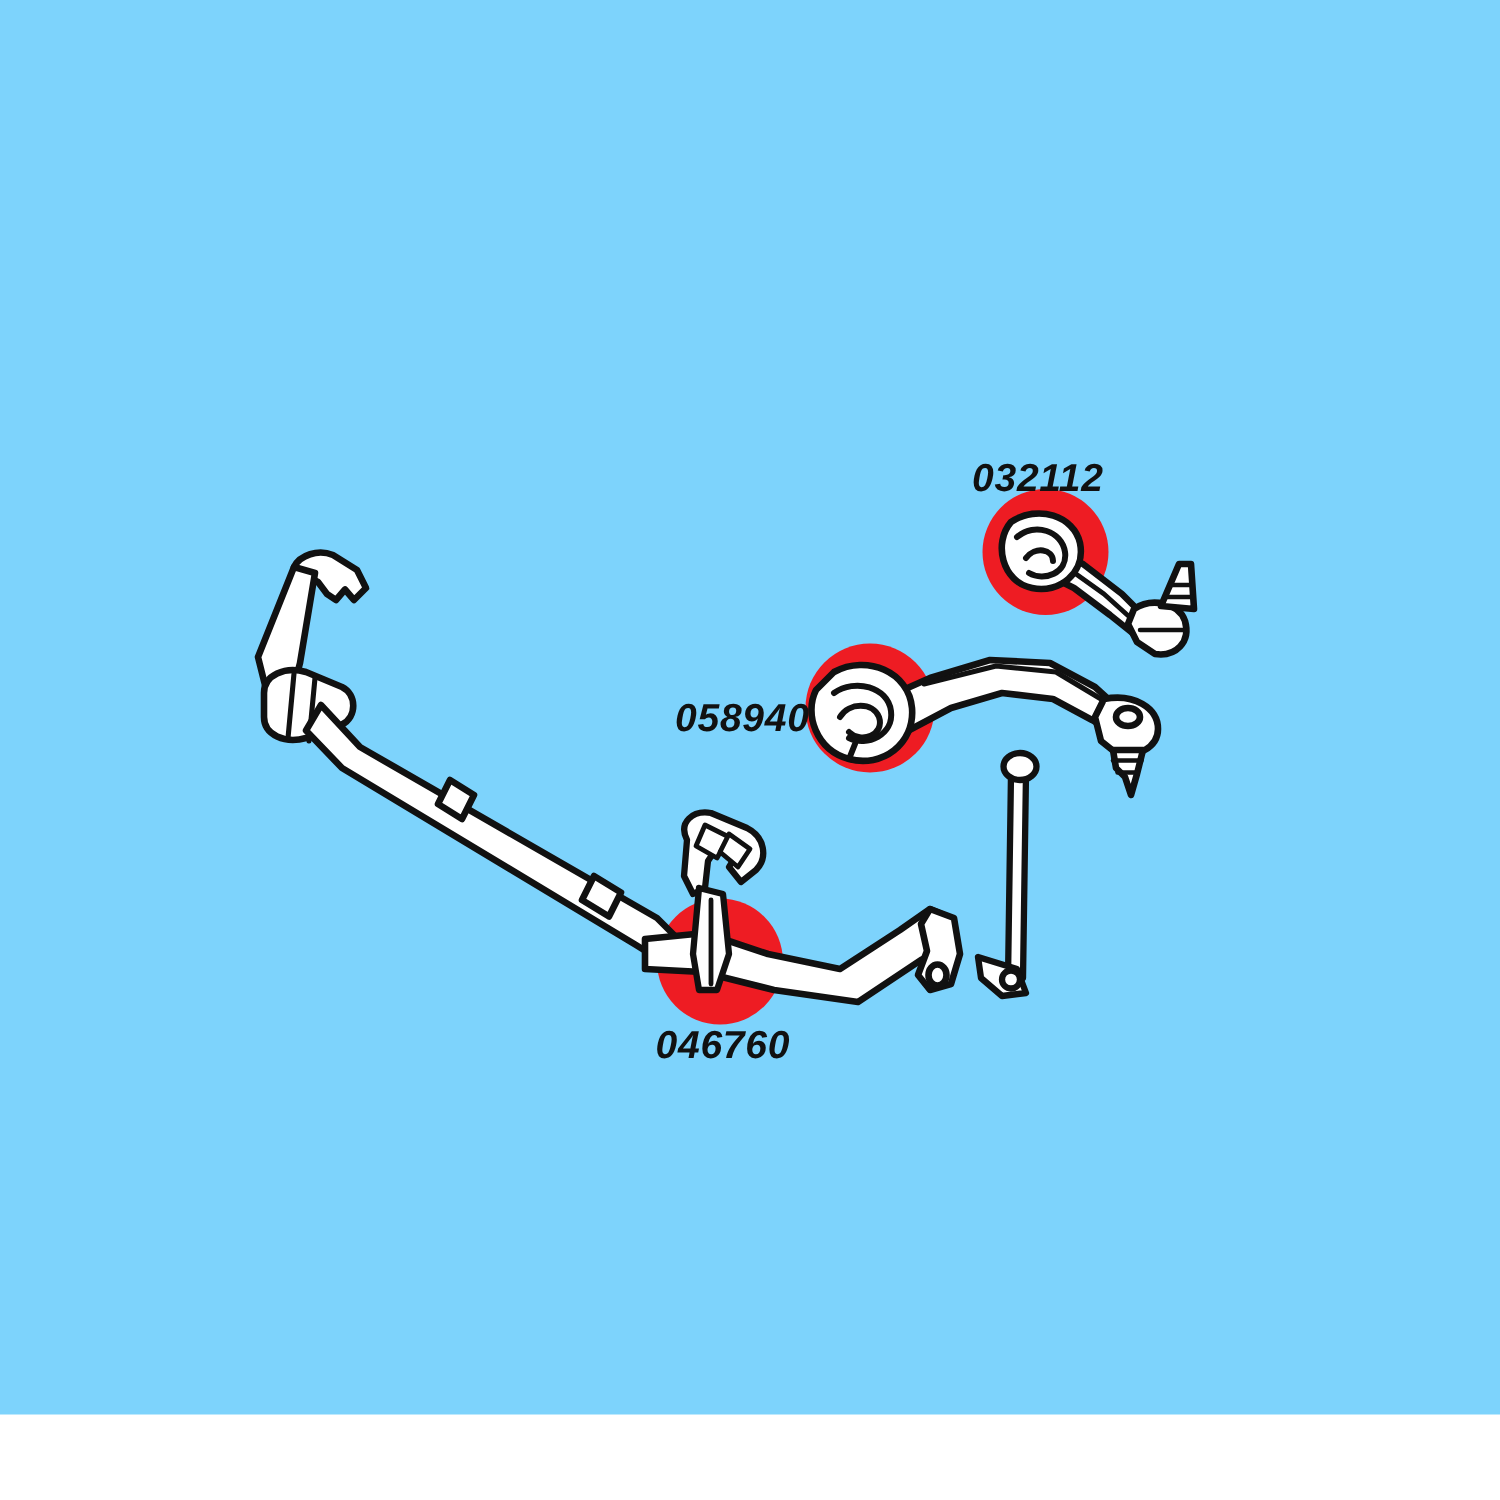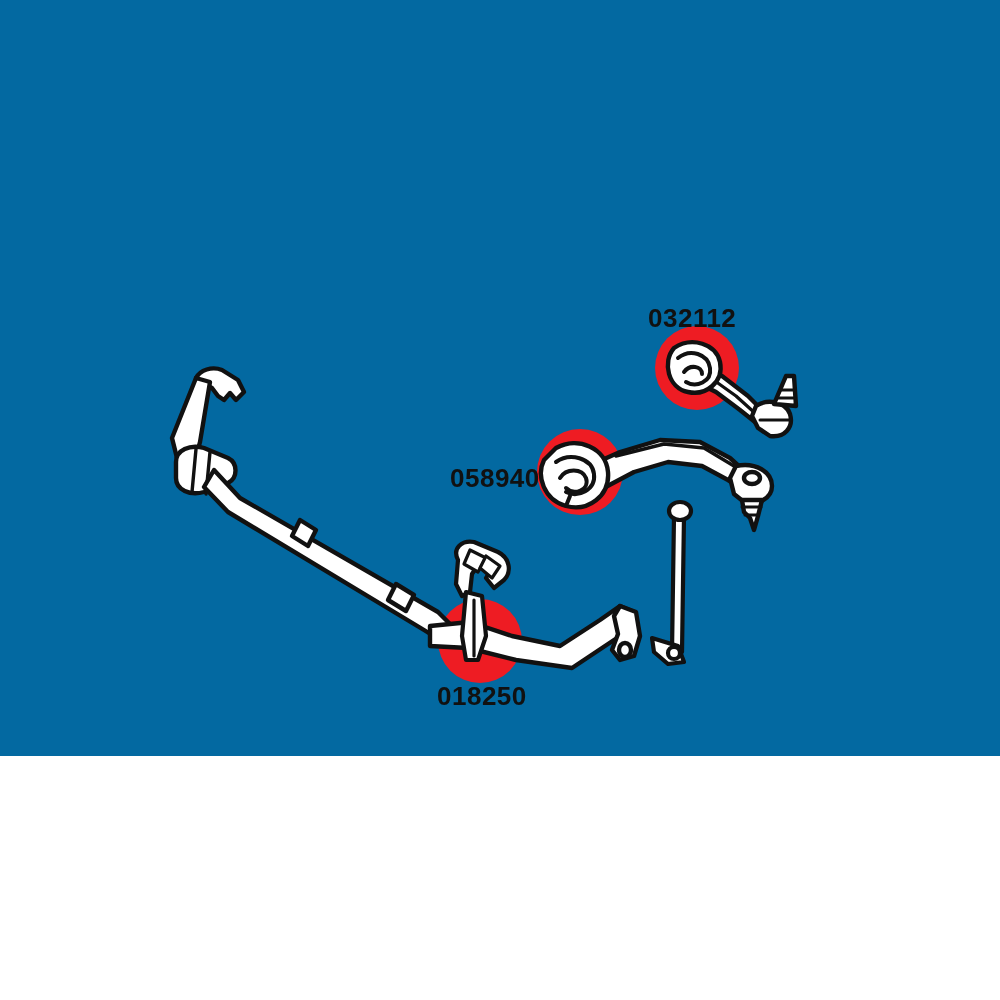--- a/index.html
+++ b/index.html
@@ -9,22 +9,23 @@
   }
   body {
     width: 1000px;
     height: 1000px;
     overflow: hidden;
     font-family: "Liberation Sans", sans-serif;
   }
   #diagram-root {
     position: relative;
     width: 1000px;
-    height: 756px;
-    background: #0369a1;
+    height: 943px;
+    background: #7dd3fc;
+    font-style: italic;
   }
   svg#parts-svg {
     position: absolute;
     top: 0;
     left: 0;
     width: 1000px;
     height: 1000px;
     display: block;
   }
   .part-label {
@@ -247,15 +248,15 @@
                Z"></path>
       <ellipse cx="674" cy="653" rx="6" ry="6" fill="#ffffff"></ellipse>
     </g>
 
   </svg>
 
   <div class="part-label" id="label-032112">032112</div>
 
   <div class="part-label" id="label-032111">058940</div>
 
-  <div class="part-label" id="label-032090">018250</div>
+  <div class="part-label" id="label-032090">046760</div>
 
 </div>
 
 </body></html>

